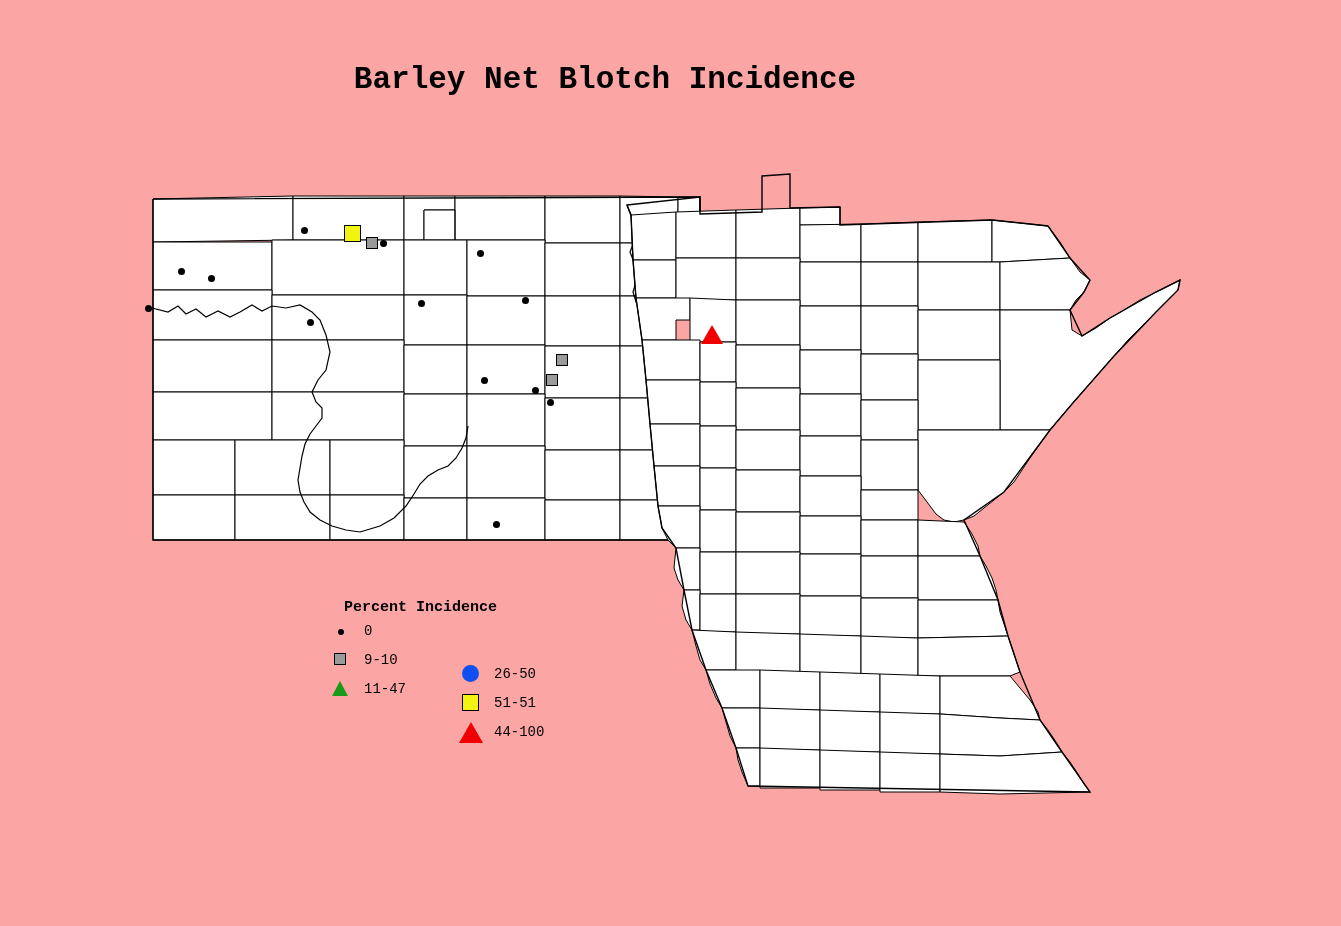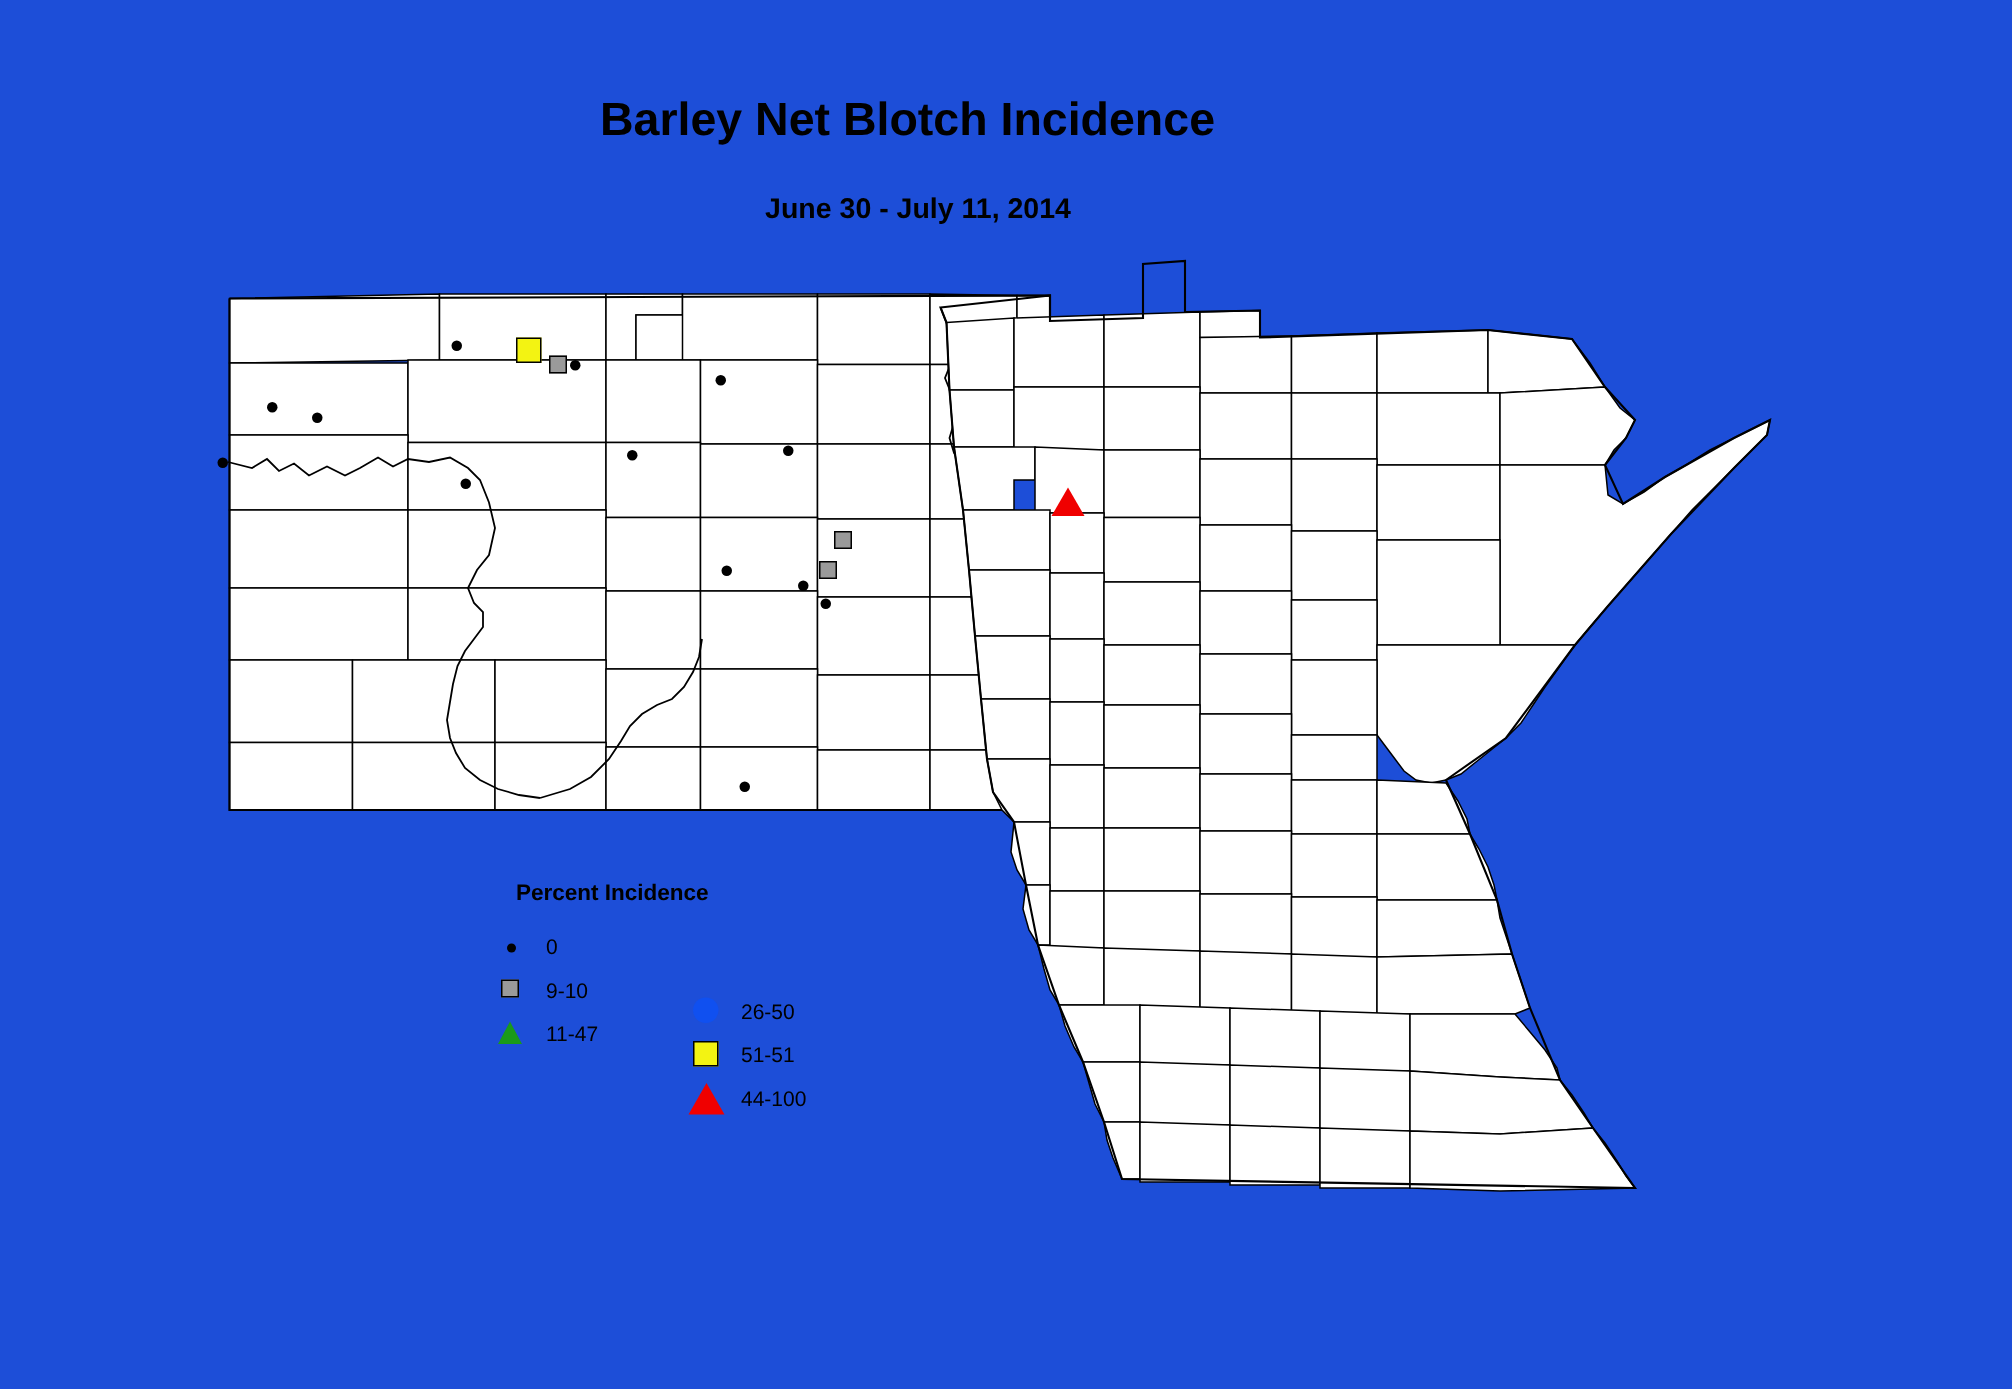--- a/index.html
+++ b/index.html
@@ -12,21 +12,22 @@
     height: 926px;
     position: relative;
     font-family: "Liberation Sans", sans-serif;
     overflow: hidden;
   }
   #page {
     position: absolute;
     left: 0; top: 0;
     width: 1341px;
     height: 926px;
-    background: #1d4ed8;
+    background: #fca5a5;
+    font-family: Liberation Mono, monospace;
   }
   .title {
     position: absolute;
     left: 0;
     top: 62px;
     width: 1210px;
     text-align: center;
     font-size: 31px;
     font-weight: bold;
     color: #000000;
@@ -70,21 +71,21 @@
   #legend {
     position: absolute;
     left: 330px;
     top: 580px;
     width: 260px;
     height: 135px;
   }
   .legend-title {
     position: absolute;
     left: 14px;
-    top: 7px;
+    top: 19px;
     font-size: 15px;
     font-weight: bold;
     color: #000000;
     white-space: nowrap;
   }
   .legend-col-left { position: absolute; left: 0px; top: 40px; width: 120px; }
   .legend-col-right { position: absolute; left: 130px; top: 40px; width: 130px; margin-top: 43px; }
   .legend-row {
     position: relative;
     height: 29px;
@@ -187,21 +188,20 @@
     border-right: 11px solid transparent;
     border-bottom: 19px solid #f00000;
   }
 </style>
 </head>
 <body>
 
 <div id="page">
 
   <div class="title">Barley Net Blotch Incidence</div>
-  <div class="subtitle">June 30 - July 11, 2014</div>
 
   <svg id="map-svg" viewBox="0 0 1341 926">
     <g>
 
       <path class="county" d="M153,199 L293,196 L293,240 L153,242 Z"></path>
       <path class="county" d="M293,196 L404,196 L404,240 L293,240 Z"></path>
       <path class="county" d="M404,196 L455,196 L455,210 L424,210 L424,240 L404,240 Z"></path>
       <path class="county" d="M455,196 L545,196 L545,240 L455,240 L455,210 L424,210 L424,240 L455,240 Z"></path>
       <path class="county" d="M545,196 L620,196 L620,243 L545,243 Z"></path>
       <path class="county" d="M620,196 L678,197 L678,243 L620,243 Z"></path>

